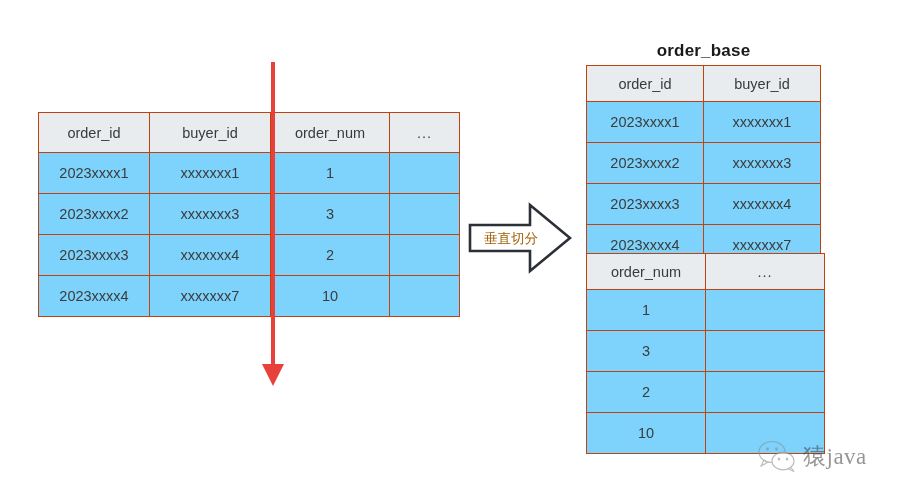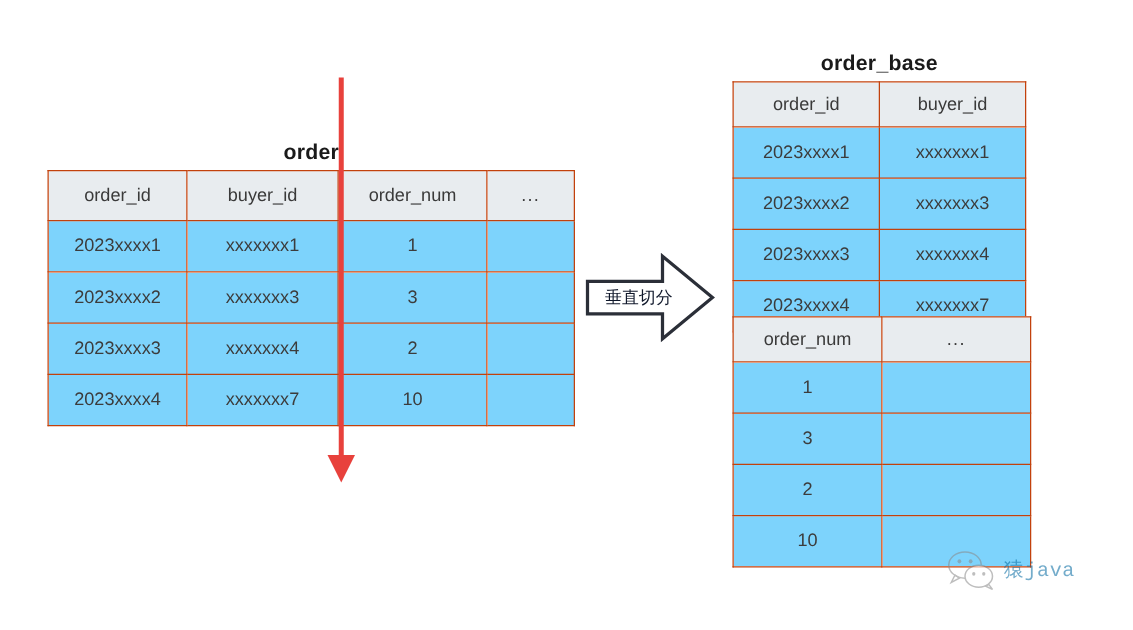--- a/index.html
+++ b/index.html
@@ -99,51 +99,50 @@
   #split-arrow svg { display: block; }
   #split-arrow-label {
     position: absolute;
     left: 468px;
     top: 226px;
     width: 86px;
     height: 24px;
     line-height: 24px;
     text-align: center;
     font-size: 13.5px;
-    color: #0f172a;
+    color: #a16207;
     font-family: "DejaVu Sans", "Liberation Sans", sans-serif;
     pointer-events: none;
   }
 
   
   #watermark {
     position: absolute;
     left: 757px;
     top: 440px;
     display: flex;
     align-items: center;
     gap: 6px;
     opacity: 0.55;
     pointer-events: none;
   }
   #watermark .wm-text {
-    font-size: 16px;
-    color: #0369a1;
-    font-family: Liberation Mono, monospace;
+    font-size: 23px;
+    color: #404040;
+    font-family: Liberation Serif, serif;
     letter-spacing: 0.5px;
   }
   #watermark svg { display: block; }
 </style>
 </head>
 <body>
 
 <div id="canvas">
 
   <div class="tbl-block" id="order-block">
-    <div class="tbl-title">order</div>
     <table class="grid">
       <colgroup>
         <col style="width:111px">
         <col style="width:121px">
         <col style="width:119px">
         <col style="width:70px">
       </colgroup>
       <thead>
         <tr>
           <th>order_id</th>

